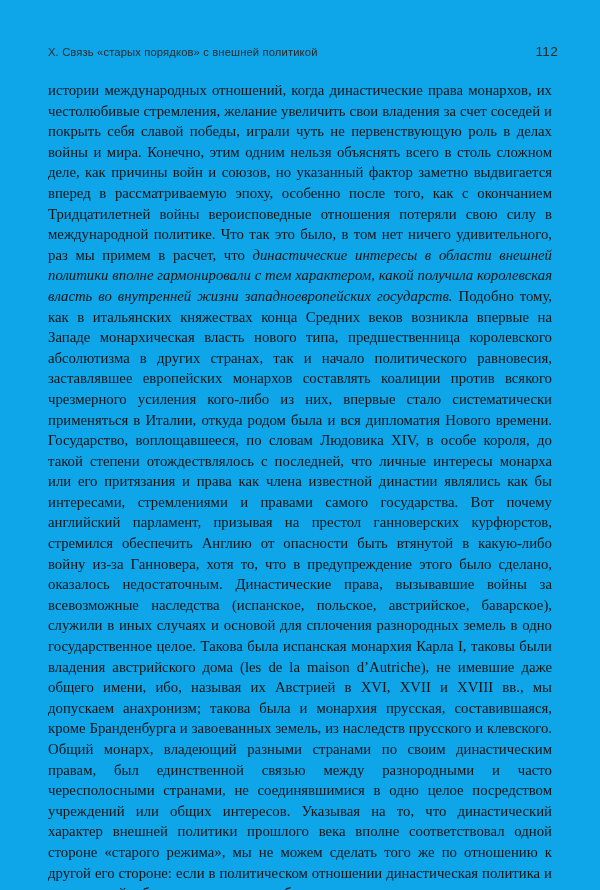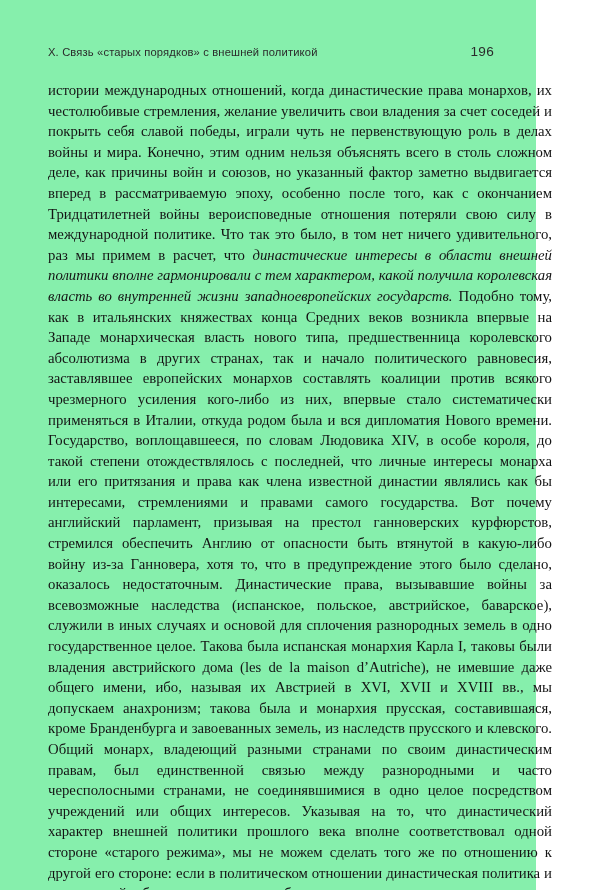--- a/index.html
+++ b/index.html
@@ -10,23 +10,23 @@
   body {
     width: 600px;
     height: 890px;
     background: #ffffff;
     font-family: "Liberation Serif", "DejaVu Serif", serif;
     color: #1a1a1a;
     overflow: hidden;
   }
   .page {
     position: relative;
-    width: 536px;
+    width: 600px;
     height: 890px;
-    background: #86efac;
+    background: #0ea5e9;
     box-sizing: border-box;
   }
   .running-head {
     position: absolute;
     top: 44px;
     left: 48px;
     right: 42px;
     height: 20px;
     display: flex;
     align-items: baseline;
@@ -65,20 +65,20 @@
     font-style: italic;
   }
 </style>
 </head>
 <body>
 
 <div class="page">
 
   <div class="running-head">
     <span class="running-head-title">X. Связь «старых порядков» с внешней политикой</span>
-    <span class="running-head-folio">196</span>
+    <span class="running-head-folio">112</span>
   </div>
 
   <div class="body-text">
     <p id="body-paragraph"><span>истории международных отношений, когда династические права монархов, их честолюбивые стремления, желание увеличить свои владения за счет соседей и покрыть себя славой победы, играли чуть не первенствующую роль в делах войны и мира. Конечно, этим одним нельзя объяснять всего в столь сложном деле, как причины войн и союзов, но указанный фактор заметно выдвигается вперед в рассматриваемую эпоху, особенно после того, как с окончанием Тридцатилетней войны вероисповедные отношения потеряли свою силу в международной политике. Что так это было, в том нет ничего удивительного, раз мы примем в расчет, что </span><span class="it">династические интересы в области внешней политики вполне гармонировали с тем характером, какой получила королевская власть во внутренней жизни западноевропейских государств.</span><span> Подобно тому, как в итальянских княжествах конца Средних веков возникла впервые на Западе монархическая власть нового типа, предшественница королевского абсолютизма в других странах, так и начало политического равновесия, заставлявшее европейских монархов составлять коалиции против всякого чрезмерного усиления кого-либо из них, впервые стало систематически применяться в Италии, откуда родом была и вся дипломатия Нового времени. Государство, воплощавшееся, по словам Людовика XIV, в особе короля, до такой степени отождествлялось с последней, что личные интересы монарха или его притязания и права как члена известной династии являлись как бы интересами, стремлениями и правами самого государства. Вот почему английский парламент, призывая на престол ганноверских курфюрстов, стремился обеспечить Англию от опасности быть втянутой в какую-либо войну из-за Ганновера, хотя то, что в предупреждение этого было сделано, оказалось недостаточным. Династические права, вызывавшие войны за всевозможные наследства (испанское, польское, австрийское, баварское), служили в иных случаях и основой для сплочения разнородных земель в одно государственное целое. Такова была испанская монархия Карла I, таковы были владения австрийского дома (les de la maison d’Autriche), не имевшие даже общего имени, ибо, называя их Австрией в XVI, XVII и XVIII вв., мы допускаем анахронизм; такова была и монархия прусская, составившаяся, кроме Бранденбурга и завоеванных земель, из наследств прусского и клевского. Общий монарх, владеющий разными странами по своим династическим правам, был единственной связью между разнородными и часто чересполосными странами, не соединявшимися в одно целое посредством учреждений или общих интересов. Указывая на то, что династический характер внешней политики прошлого века вполне соответствовал одной стороне «старого режима», мы не можем сделать того же по отношению к другой его стороне: если в политическом отношении династическая политика и королевский абсолютизм между собою тесно связаны, то </span><span class="it">нельзя сказать, чтобы существовала такая же связь между социальным феодализмом, в котором ко-</span></p>
   </div>
 
 </div>
 
 </body></html>

